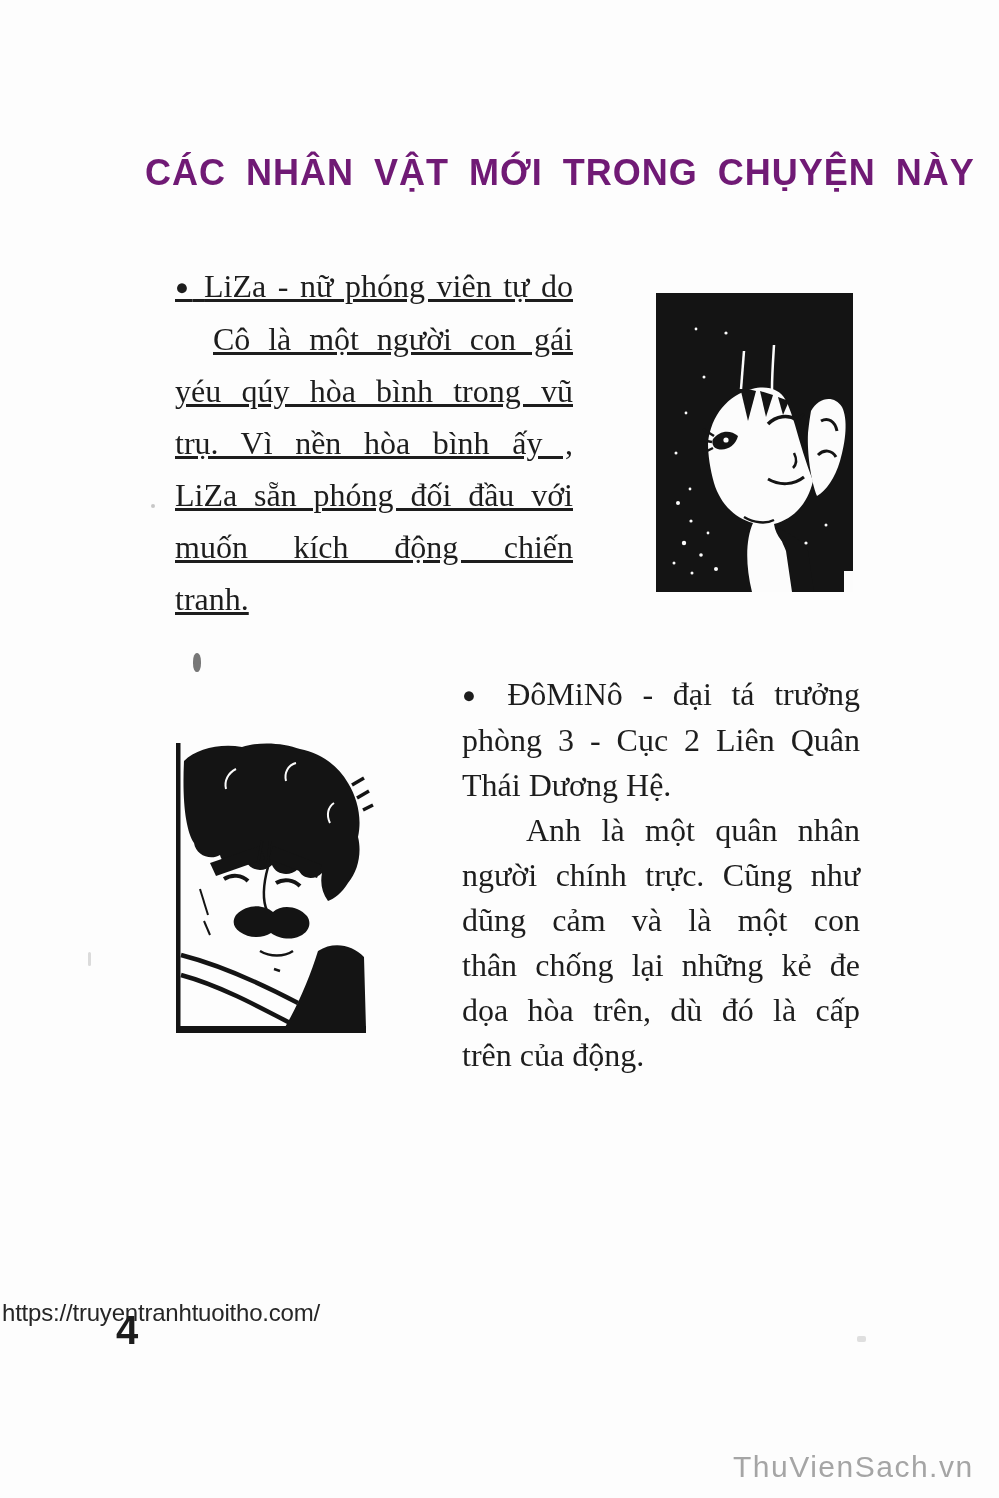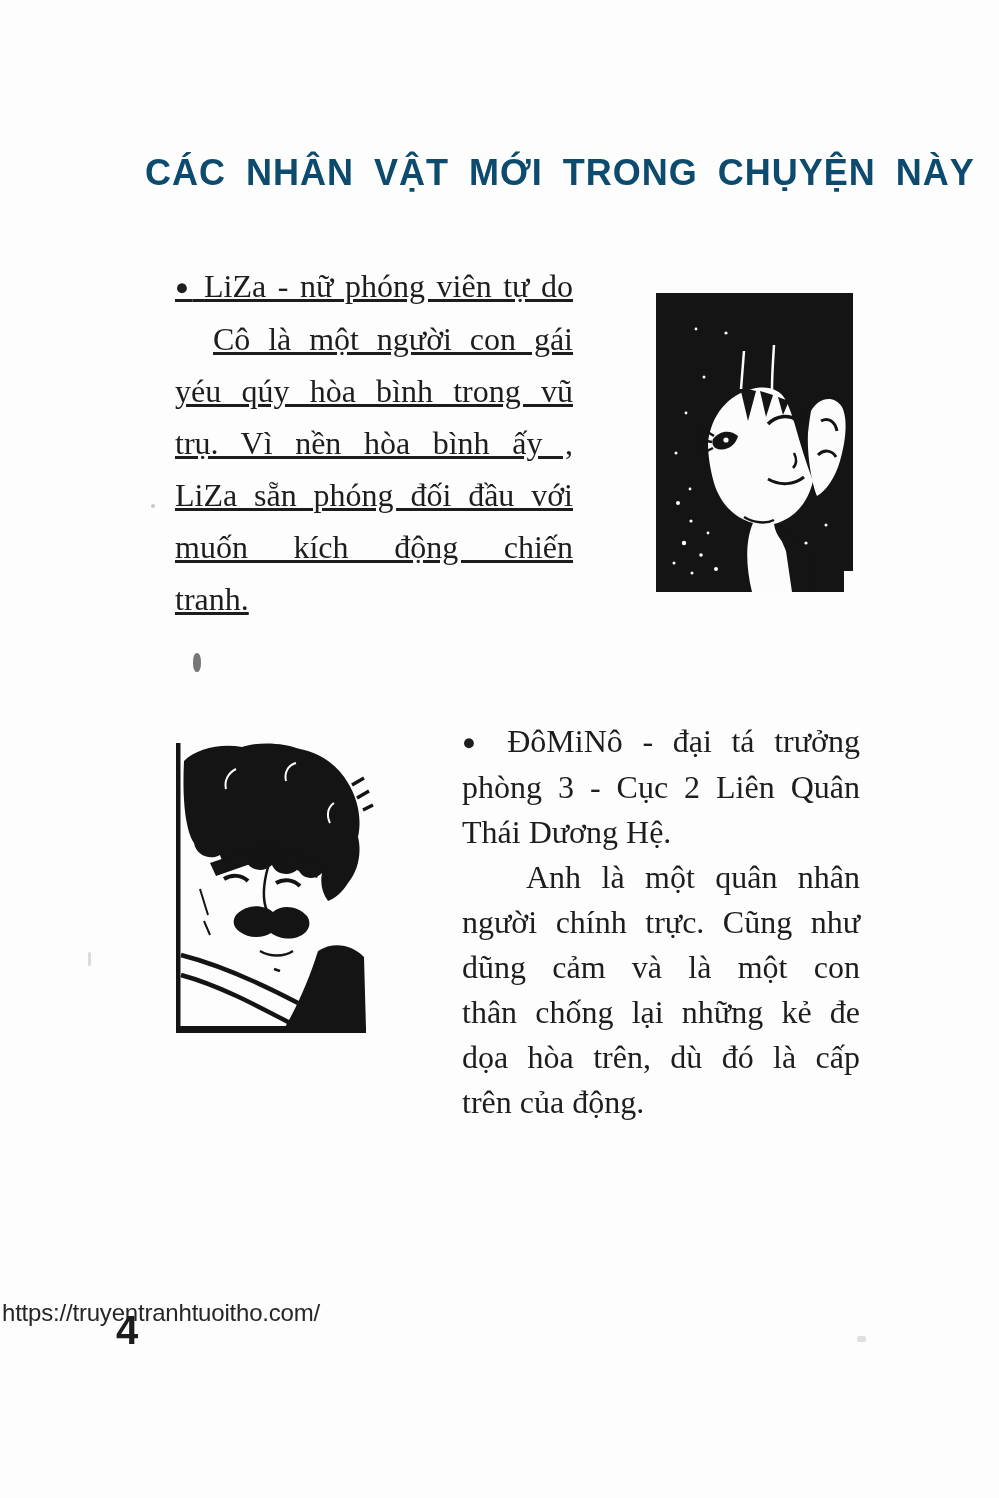--- a/index.html
+++ b/index.html
@@ -5,25 +5,25 @@
   html,body { margin:0; padding:0; background:#e8e8e8; }
   .page {
     position:relative; width:999px; height:1498px;
     background:#fdfdfd; overflow:hidden;
     font-family:"Liberation Serif", serif; color:#1b1b1b;
   }
   .title {
     position:absolute; left:145px; top:152px; width:745px; margin:0;
     font-family:"Liberation Sans", sans-serif; font-weight:bold;
     font-size:36px; letter-spacing:1px; word-spacing:9px;
-    text-align:center; white-space:nowrap; color:#0c4a6e;
+    text-align:center; white-space:nowrap; color:#701a75;
   }
   .col { position:absolute; font-size:32px; color:#1d1d1d; }
   .col1 { left:175px; top:260px; width:398px; line-height:52px;text-decoration:underline; }
-  .col2 { left:462px; top:672px; width:398px; line-height:45px;margin-top:47px; }
+  .col2 { left:462px; top:672px; width:398px; line-height:45px; }
   .line { text-align:justify; text-align-last:justify; }
   .line.left { text-align:left; text-align-last:left; }
   .ind1 { padding-left:38px; }
   .ind2 { padding-left:64px; }
   .bullet { font-size:0.72em; vertical-align:0.09em; letter-spacing:0; }
   .portrait { position:absolute; }
   .portrait svg { display:block; width:100%; height:100%; }
   .portrait-liza   { left:656px; top:293px; width:197px; height:299px; }
   .portrait-domino { left:176px; top:743px; width:200px; height:290px; }
   .footer-url {
@@ -171,19 +171,20 @@
     <div class="line ind2">Anh là một quân nhân</div>
     <div class="line">người chính trực. Cũng như</div>
     <div class="line">dũng cảm và là một con</div>
     <div class="line">thân chống lại những kẻ đe</div>
     <div class="line">dọa hòa trên, dù đó là cấp</div>
     <div class="line left">trên của động.</div>
   </div>
 
   <div class="footer-url">https://truyentranhtuoitho.com/</div>
   <div class="page-number">4</div>
+  <div class="watermark">ThuVienSach.vn</div>
 
   <div class="smudge"></div>
   <div class="speck s1"></div>
   <div class="speck s2"></div>
   <div class="speck s3"></div>
 
 </div>
 
 </body></html>

